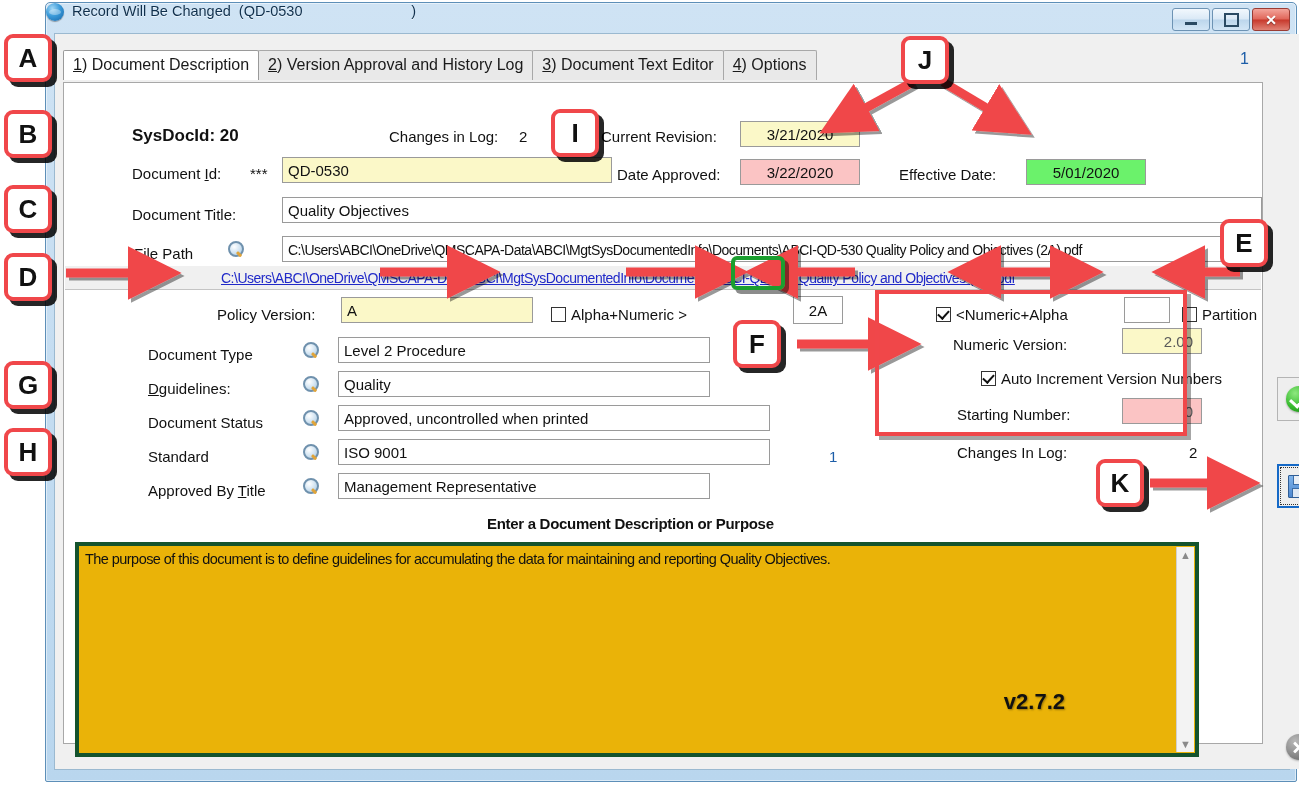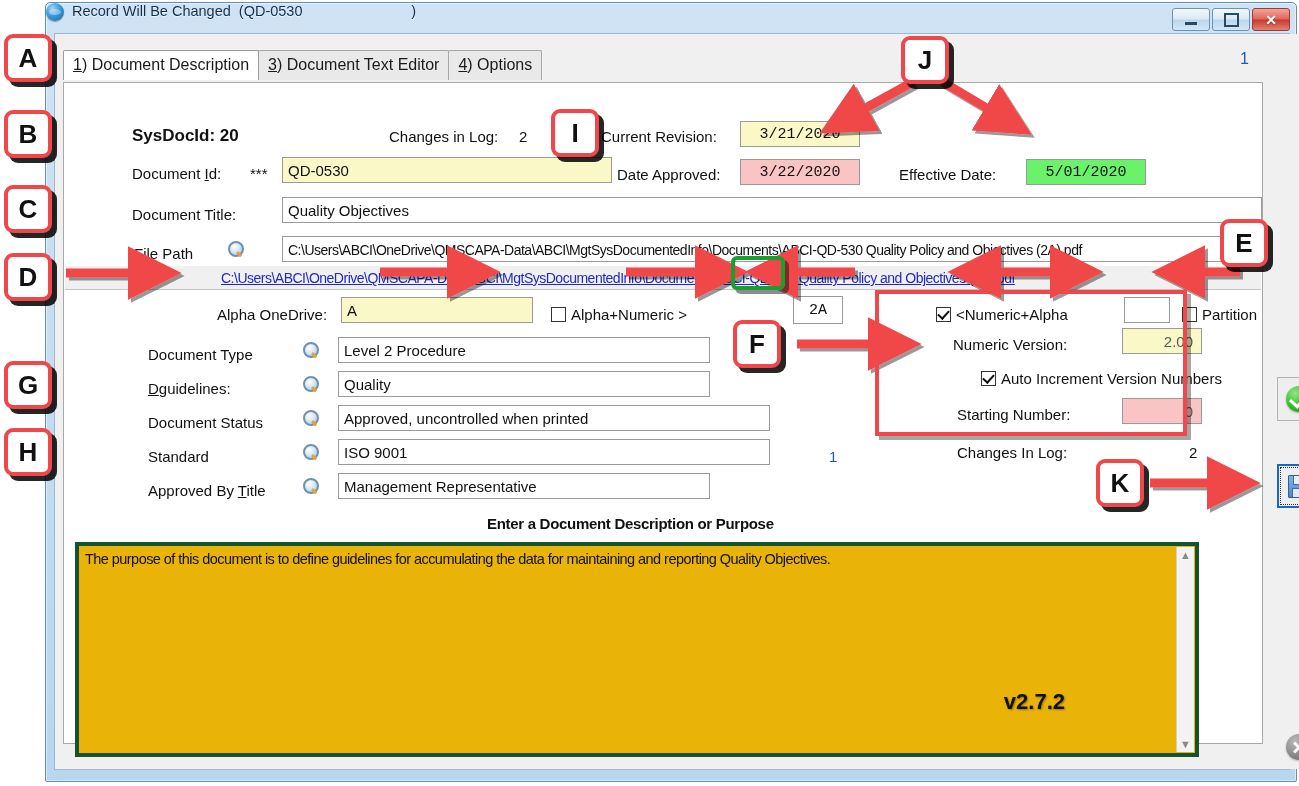--- a/index.html
+++ b/index.html
@@ -83,21 +83,21 @@
   .lbl u{text-decoration:underline;}
   .bold{font-weight:bold;}
   .fld{
     position:absolute;box-sizing:border-box;border:1px solid #9a9a9a;
     background:#ffffff;font-size:15px;color:#111;
     padding:2px 0 0 5px;line-height:22px;height:26px;white-space:nowrap;overflow:hidden;
   }
   .fld.yellow{background:#fbf8c8;}
   .fld.pink{background:#fbc4c4;}
   .fld.green{background:#6bf26b;}
-  .fld.ctr{text-align:center;padding-left:0;font-family:Liberation Mono, monospace;}
+  .fld.ctr{text-align:center;padding-left:0;}
   .fld.right{text-align:right;padding-right:8px;}
   .pathfld{
     font-family:"Liberation Sans",sans-serif;font-size:14px;
     letter-spacing:-0.5px;
   }
   .magn{
     position:absolute;width:18px;height:18px;
   }
   .magn .lens{
     position:absolute;left:0;top:0;width:12px;height:12px;border-radius:50%;
@@ -232,20 +232,23 @@
 
     <div class="client">
 
       <div class="corner-num">1</div>
 
       <div class="tabstrip">
         <div class="tab active">
           <u>1</u><span>) Document Description</span>
         </div>
         <div class="tab">
+          <u>2</u><span>) Version Approval and History Log</span>
+        </div>
+        <div class="tab">
           <u>3</u><span>) Document Text Editor</span>
         </div>
         <div class="tab">
           <u>4</u><span>) Options</span>
         </div>
       </div>
 
       <div class="panel">
 
         <div class="lbl bold" style="left:68px;top:43px;font-size:17px;">SysDocId: 20</div>
@@ -273,21 +276,21 @@
         <div class="magn" style="left:164px;top:158px;">
             <span class="lens"></span>
             <span class="hdl"></span>
           </div>
         <div class="fld pathfld" style="left:218px;top:153px;width:980px;">C:\Users\ABCI\OneDrive\QMSCAPA-Data\ABCI\MgtSysDocumentedInfo\Documents\ABCI-QD-530 Quality Policy and Objectives (2A).pdf</div>
 
         <div class="linkbar" style="left:1px;top:183px;width:1196px;height:23px;"></div>
         <div class="link" style="left:157px;top:187px;">C:\Users\ABCI\OneDrive\QMSCAPA-Data\ABCI\MgtSysDocumentedInfo\Documents\ABCI-QD-530 Quality Policy and Objectives (2A).pdf</div>
         <div class="hr" style="left:1px;top:206px;width:1196px;"></div>
 
-        <div class="lbl" style="left:153px;top:223px;">Alpha OneDrive:</div>
+        <div class="lbl" style="left:153px;top:223px;">Policy Version:</div>
         <div class="fld yellow" style="left:277px;top:214px;width:192px;">A</div>
 
         <div class="cbx" style="left:487px;top:223px;">
           <span class="box"></span><span>Alpha+Numeric &gt;</span>
         </div>
 
         <div class="fld ctr" style="left:729px;top:213px;width:50px;height:28px;line-height:24px;">2A</div>
 
         <div class="cbx" style="left:872px;top:223px;">
           <span class="box on"></span><span>&lt;Numeric+Alpha</span>

